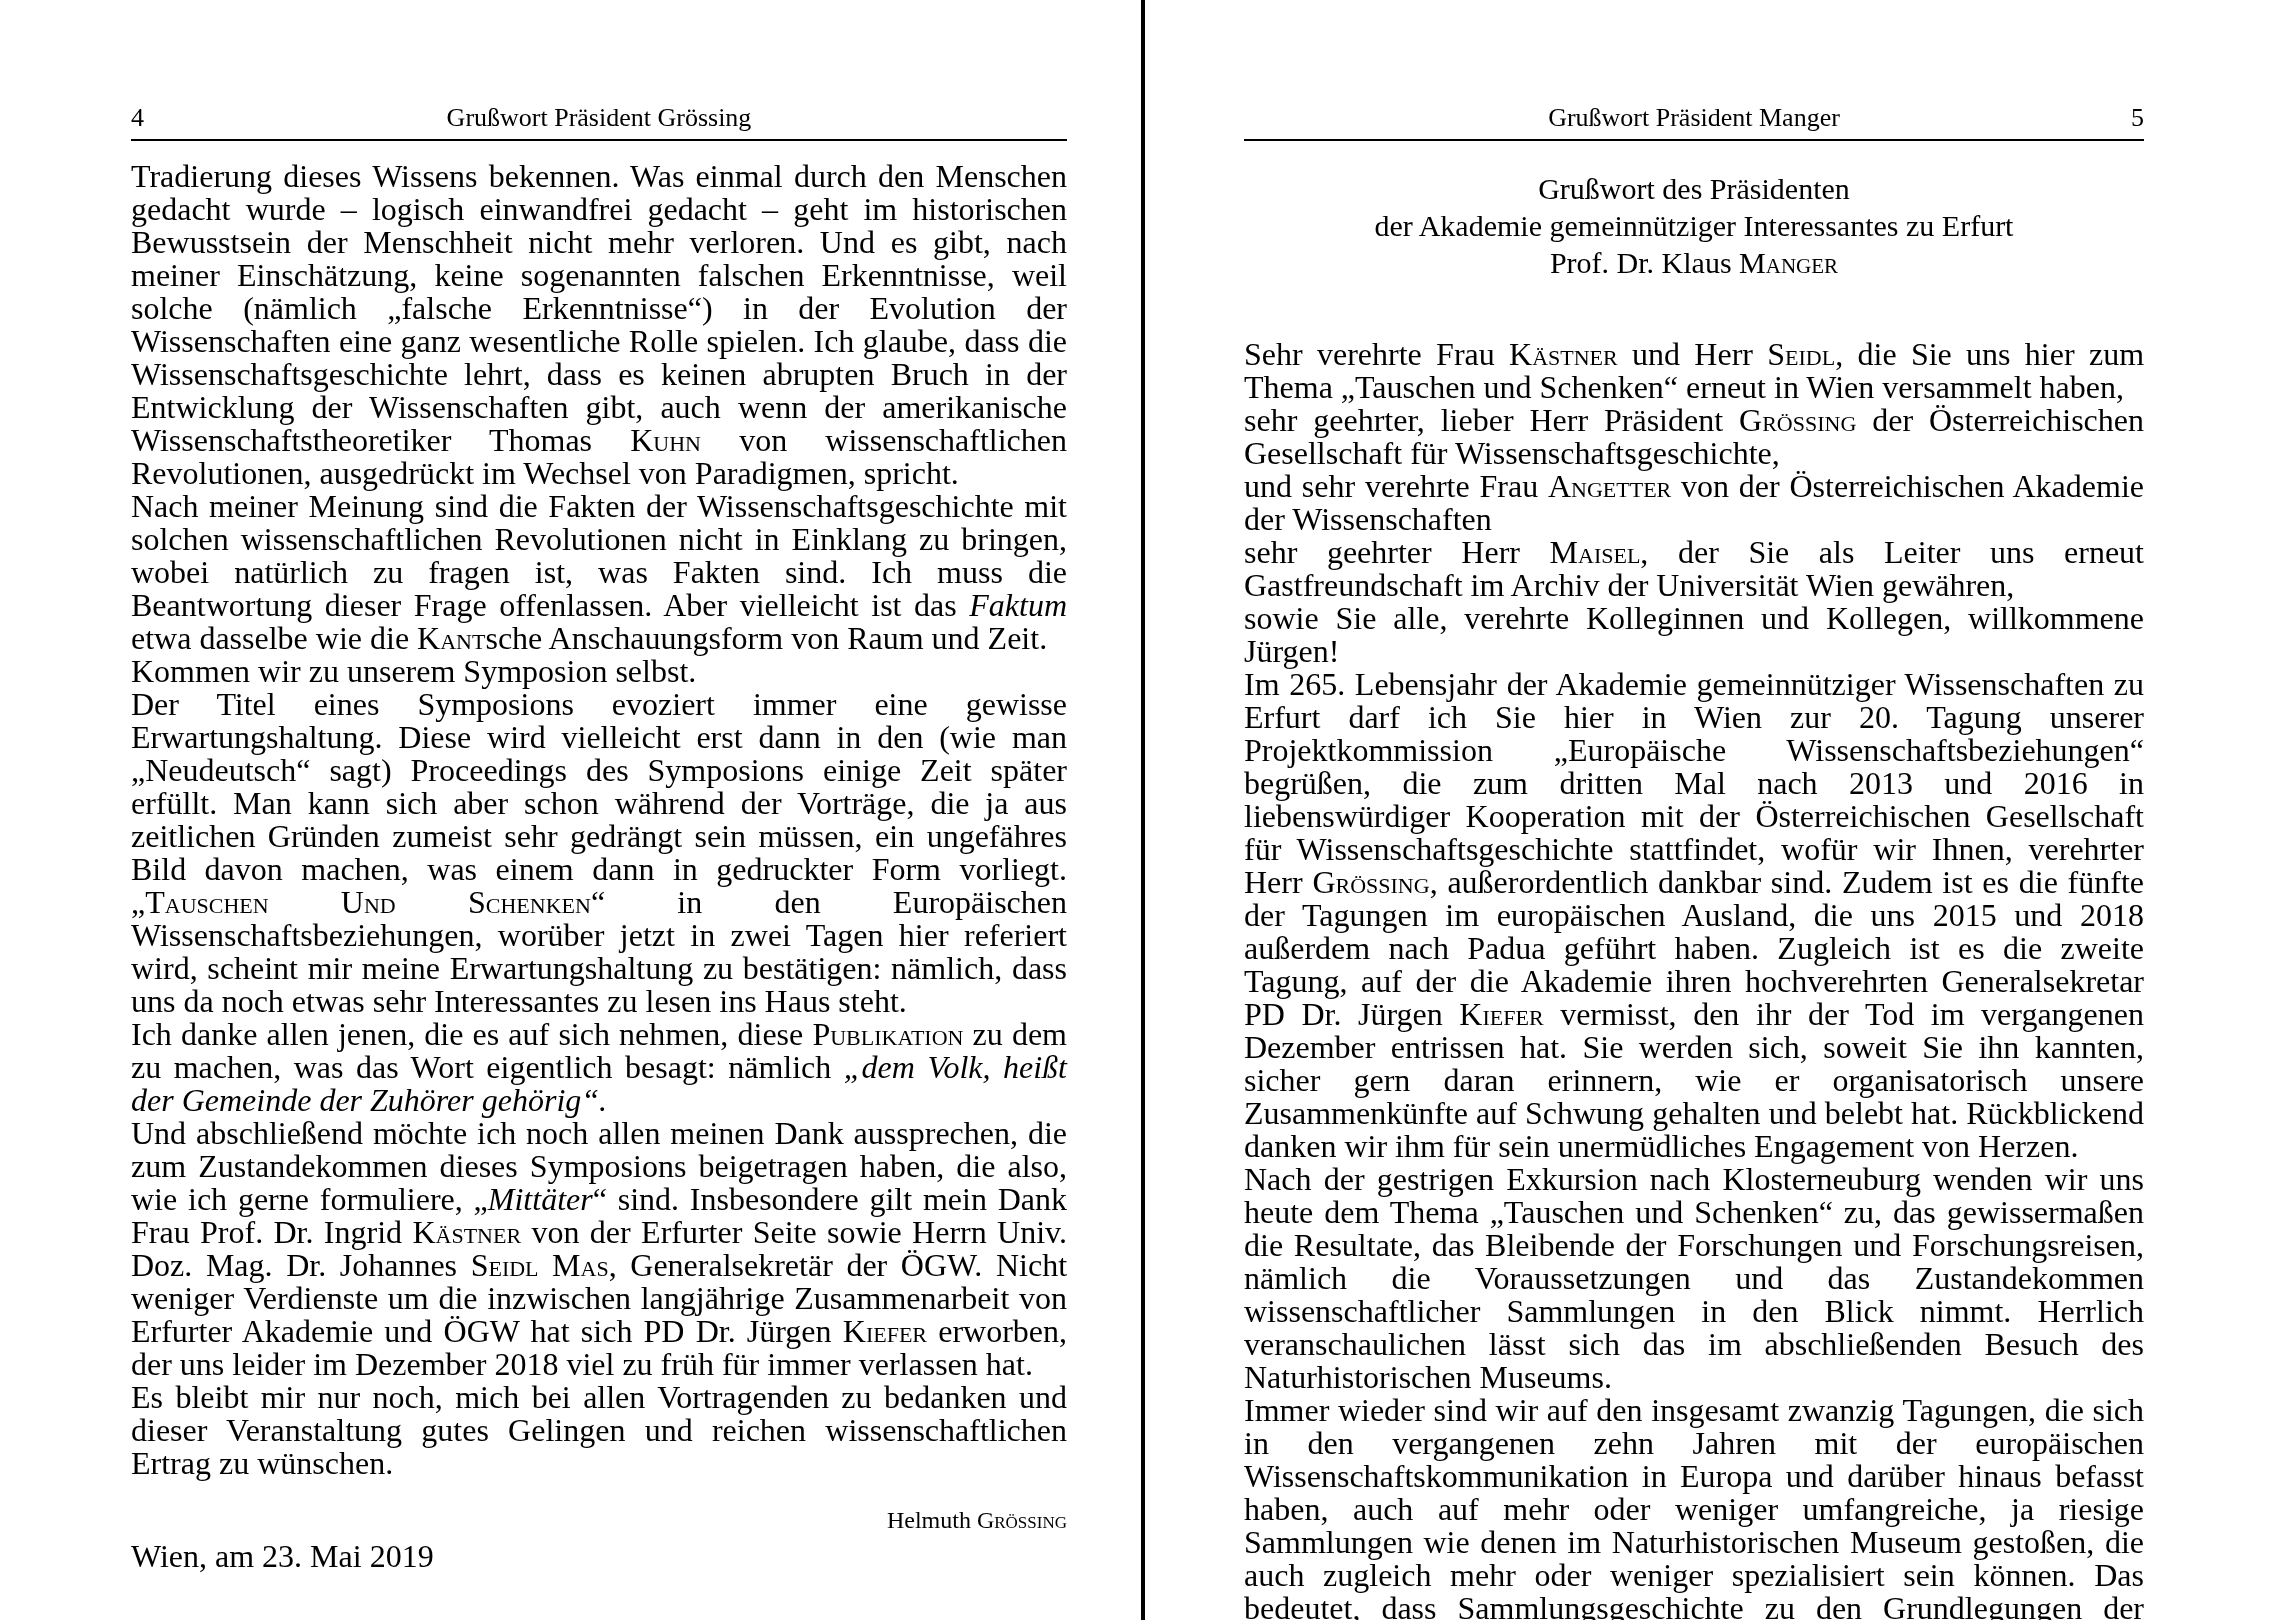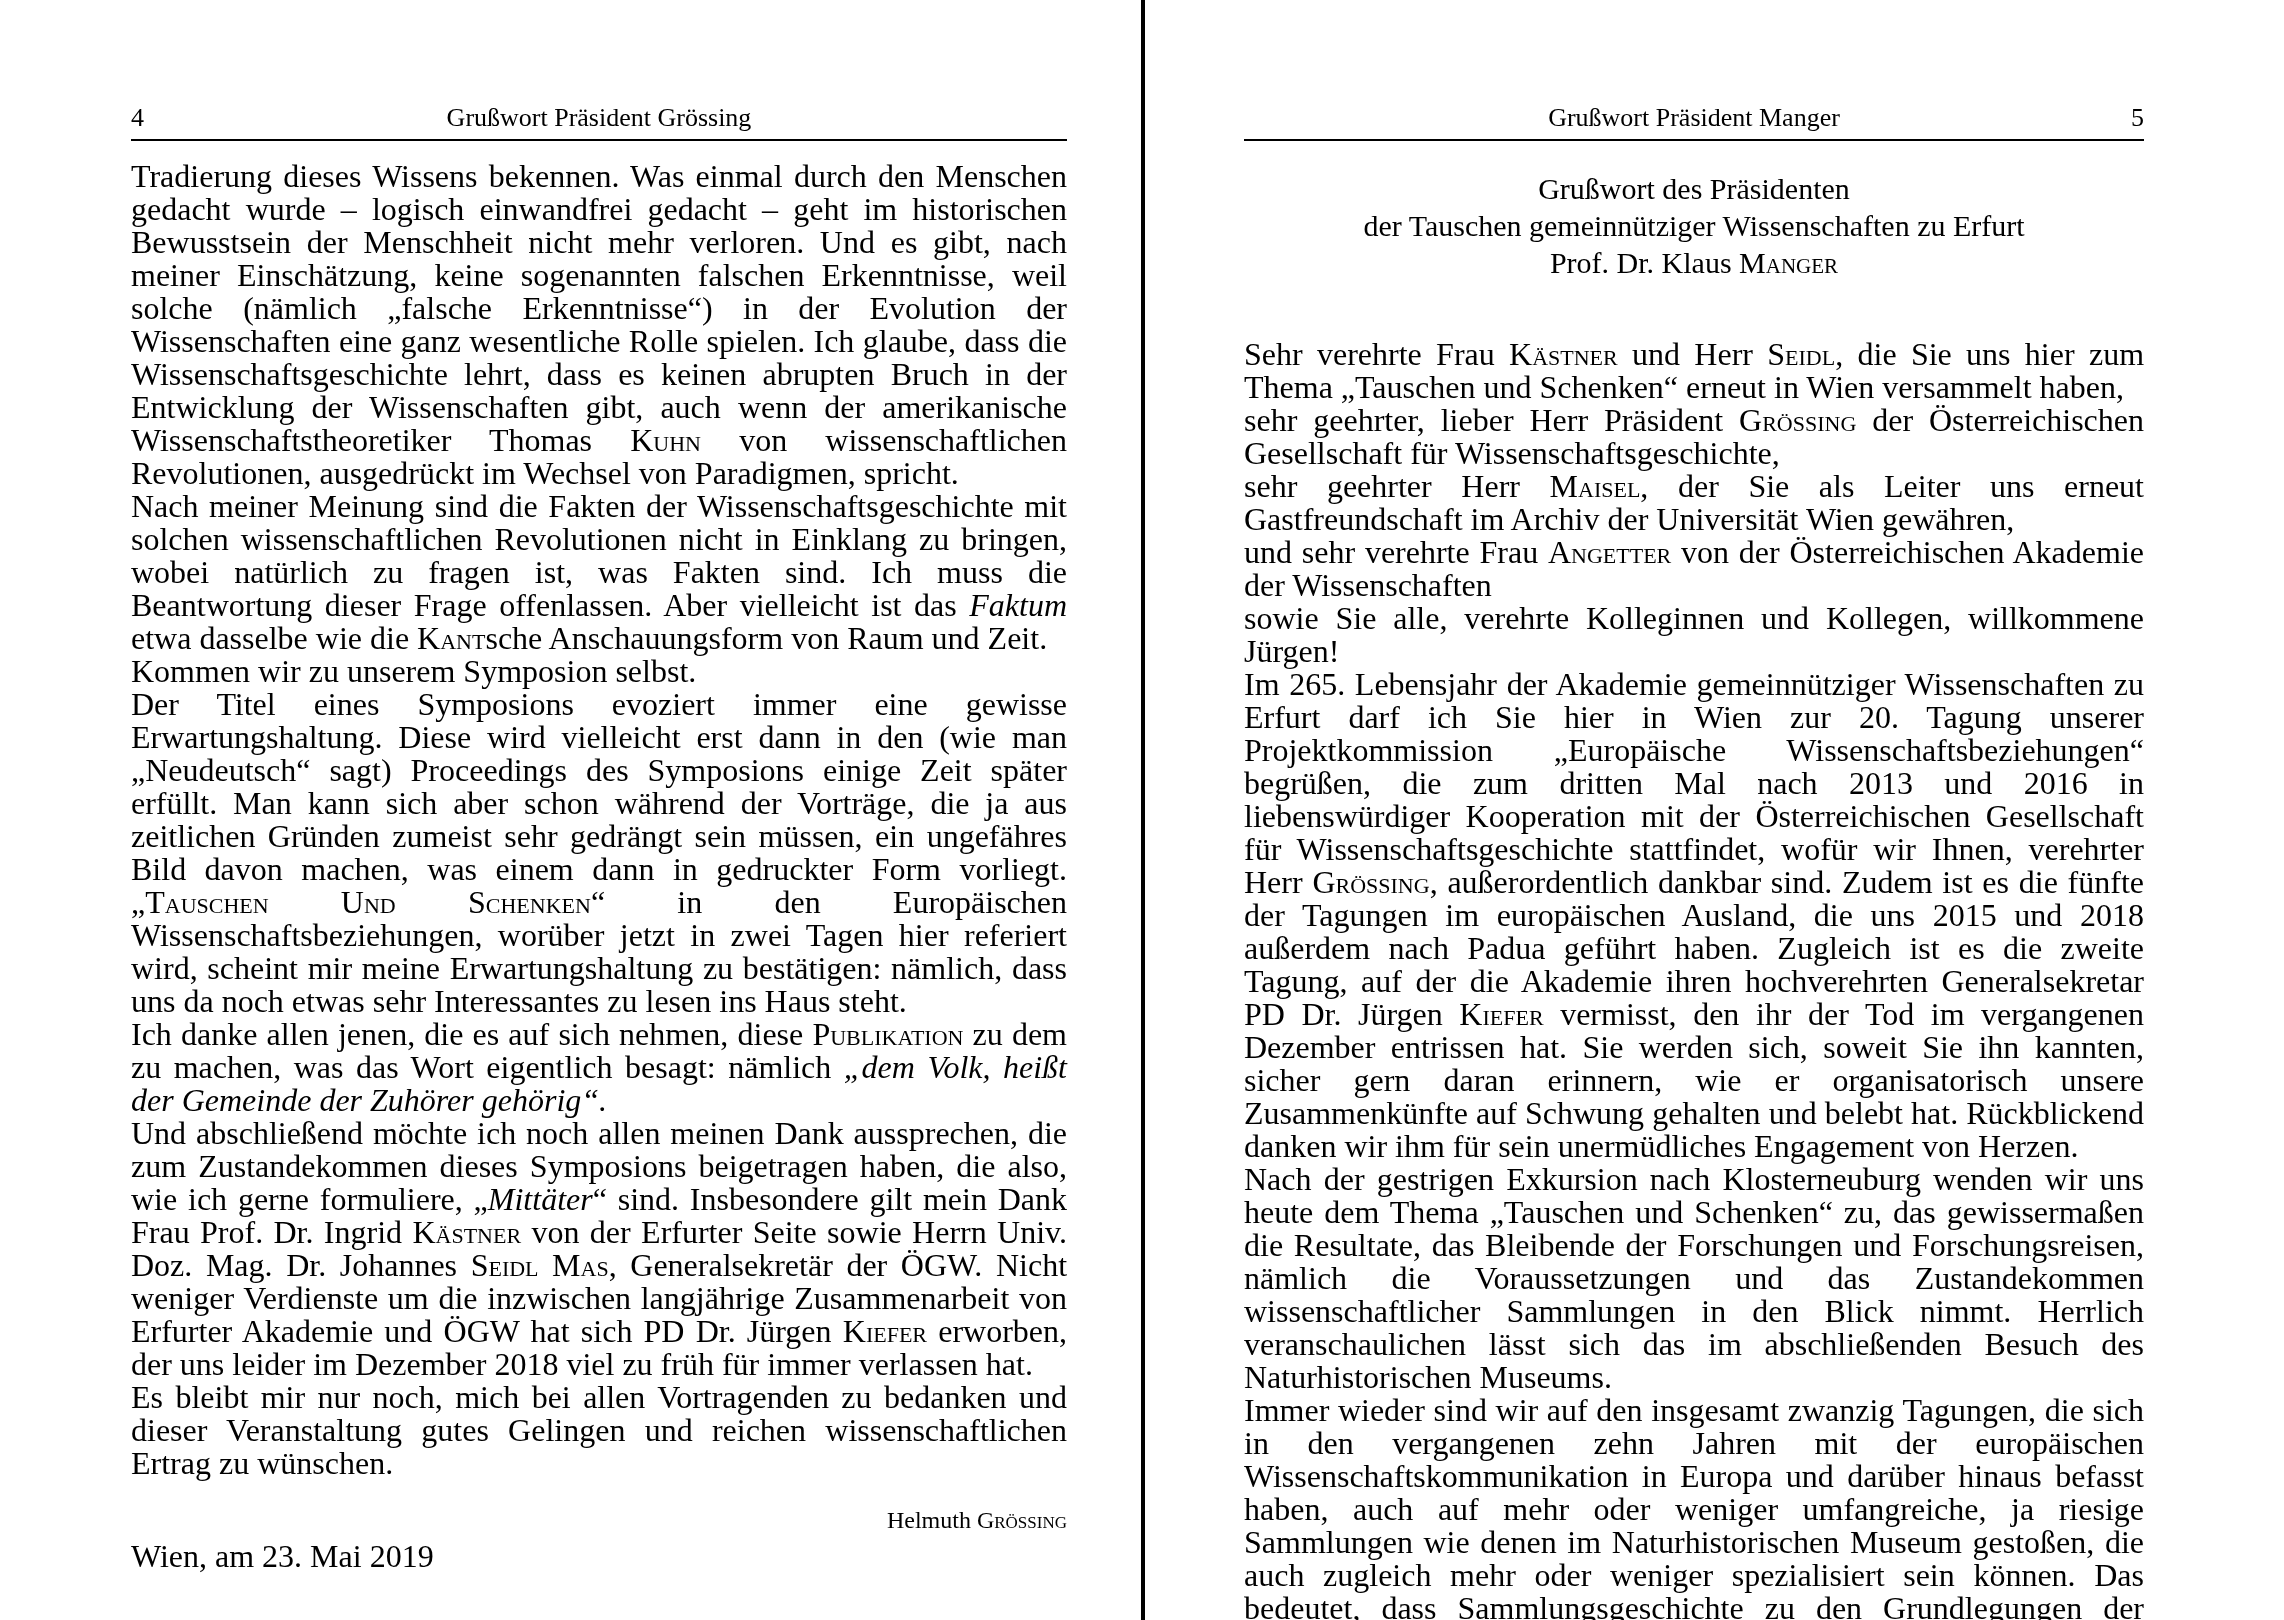--- a/index.html
+++ b/index.html
@@ -108,28 +108,28 @@
   <div class="divider"></div>
 
   <div class="page right">
     <div class="pagehead">
       <span class="pn l"></span>
       <span class="rt">Grußwort Präsident Manger</span>
       <span class="pn r">5</span>
     </div>
     <div class="doc-title">
         <div class="title-line"><span>Grußwort des Präsidenten</span></div>
-        <div class="title-line"><span>der Tauschen gemeinnütziger Wissenschaften zu Erfurt</span></div>
+        <div class="title-line"><span>der Akademie gemeinnütziger Interessantes zu Erfurt</span></div>
         <div class="title-line"><span>Prof. Dr. Klaus </span><span class="sc">Manger</span></div>
       </div>
     <div class="body">
         <p><span>Sehr verehrte Frau </span><span class="sc">Kästner</span><span> und Herr </span><span class="sc">Seidl</span><span>, die Sie uns hier zum Thema „Tauschen und Schenken“ erneut in Wien versammelt haben,</span></p>
         <p><span>sehr geehrter, lieber Herr Präsident </span><span class="sc">Grössing</span><span> der Österreichischen Gesellschaft für Wissenschaftsgeschichte,</span></p>
+        <p><span>und sehr verehrte Frau </span><span class="sc">Angetter</span><span> von der Österreichischen Akademie der Wissenschaften</span></p>
         <p><span>sehr geehrter Herr </span><span class="sc">Maisel</span><span>, der Sie als Leiter uns erneut Gastfreundschaft im Archiv der Universität Wien gewähren,</span></p>
-        <p><span>und sehr verehrte Frau </span><span class="sc">Angetter</span><span> von der Österreichischen Akademie der Wissenschaften</span></p>
         <p><span>sowie Sie alle, verehrte Kolleginnen und Kollegen, willkommene Jürgen!</span></p>
         <p><span>Im 265. Lebensjahr der Akademie gemeinnütziger Wissenschaften zu Erfurt darf ich Sie hier in Wien zur 20. Tagung unserer Projektkommission „Europäische Wissenschaftsbeziehungen“ begrüßen, die zum dritten Mal nach 2013 und 2016 in liebenswürdiger Kooperation mit der Österreichischen Gesellschaft für Wissenschaftsgeschichte stattfindet, wofür wir Ihnen, verehrter Herr </span><span class="sc">Grössing</span><span>, außerordentlich dankbar sind. Zudem ist es die fünfte der Tagungen im europäischen Ausland, die uns 2015 und 2018 außerdem nach Padua geführt haben. Zugleich ist es die zweite Tagung, auf der die Akademie ihren hochverehrten Generalsekretar PD Dr. Jürgen </span><span class="sc">Kiefer</span><span> vermisst, den ihr der Tod im vergangenen Dezember entrissen hat. Sie werden sich, soweit Sie ihn kannten, sicher gern daran erinnern, wie er organisatorisch unsere Zusammenkünfte auf Schwung gehalten und belebt hat. Rückblickend danken wir ihm für sein unermüdliches Engagement von Herzen.</span></p>
         <p><span>Nach der gestrigen Exkursion nach Klosterneuburg wenden wir uns heute dem Thema „Tauschen und Schenken“ zu, das gewissermaßen die Resultate, das Bleibende der Forschungen und Forschungsreisen, nämlich die Voraussetzungen und das Zustandekommen wissenschaftlicher Sammlungen in den Blick nimmt. Herrlich veranschaulichen lässt sich das im abschließenden Besuch des Naturhistorischen Museums.</span></p>
         <p><span>Immer wieder sind wir auf den insgesamt zwanzig Tagungen, die sich in den vergangenen zehn Jahren mit der europäischen Wissenschaftskommunikation in Europa und darüber hinaus befasst haben, auch auf mehr oder weniger umfangreiche, ja riesige Sammlungen wie denen im Naturhistorischen Museum gestoßen, die auch zugleich mehr oder weniger spezialisiert sein können. Das bedeutet, dass Sammlungsgeschichte zu den Grundlegungen der Wissen-</span></p>
       </div>
   </div>
 
 </div>
 
 

